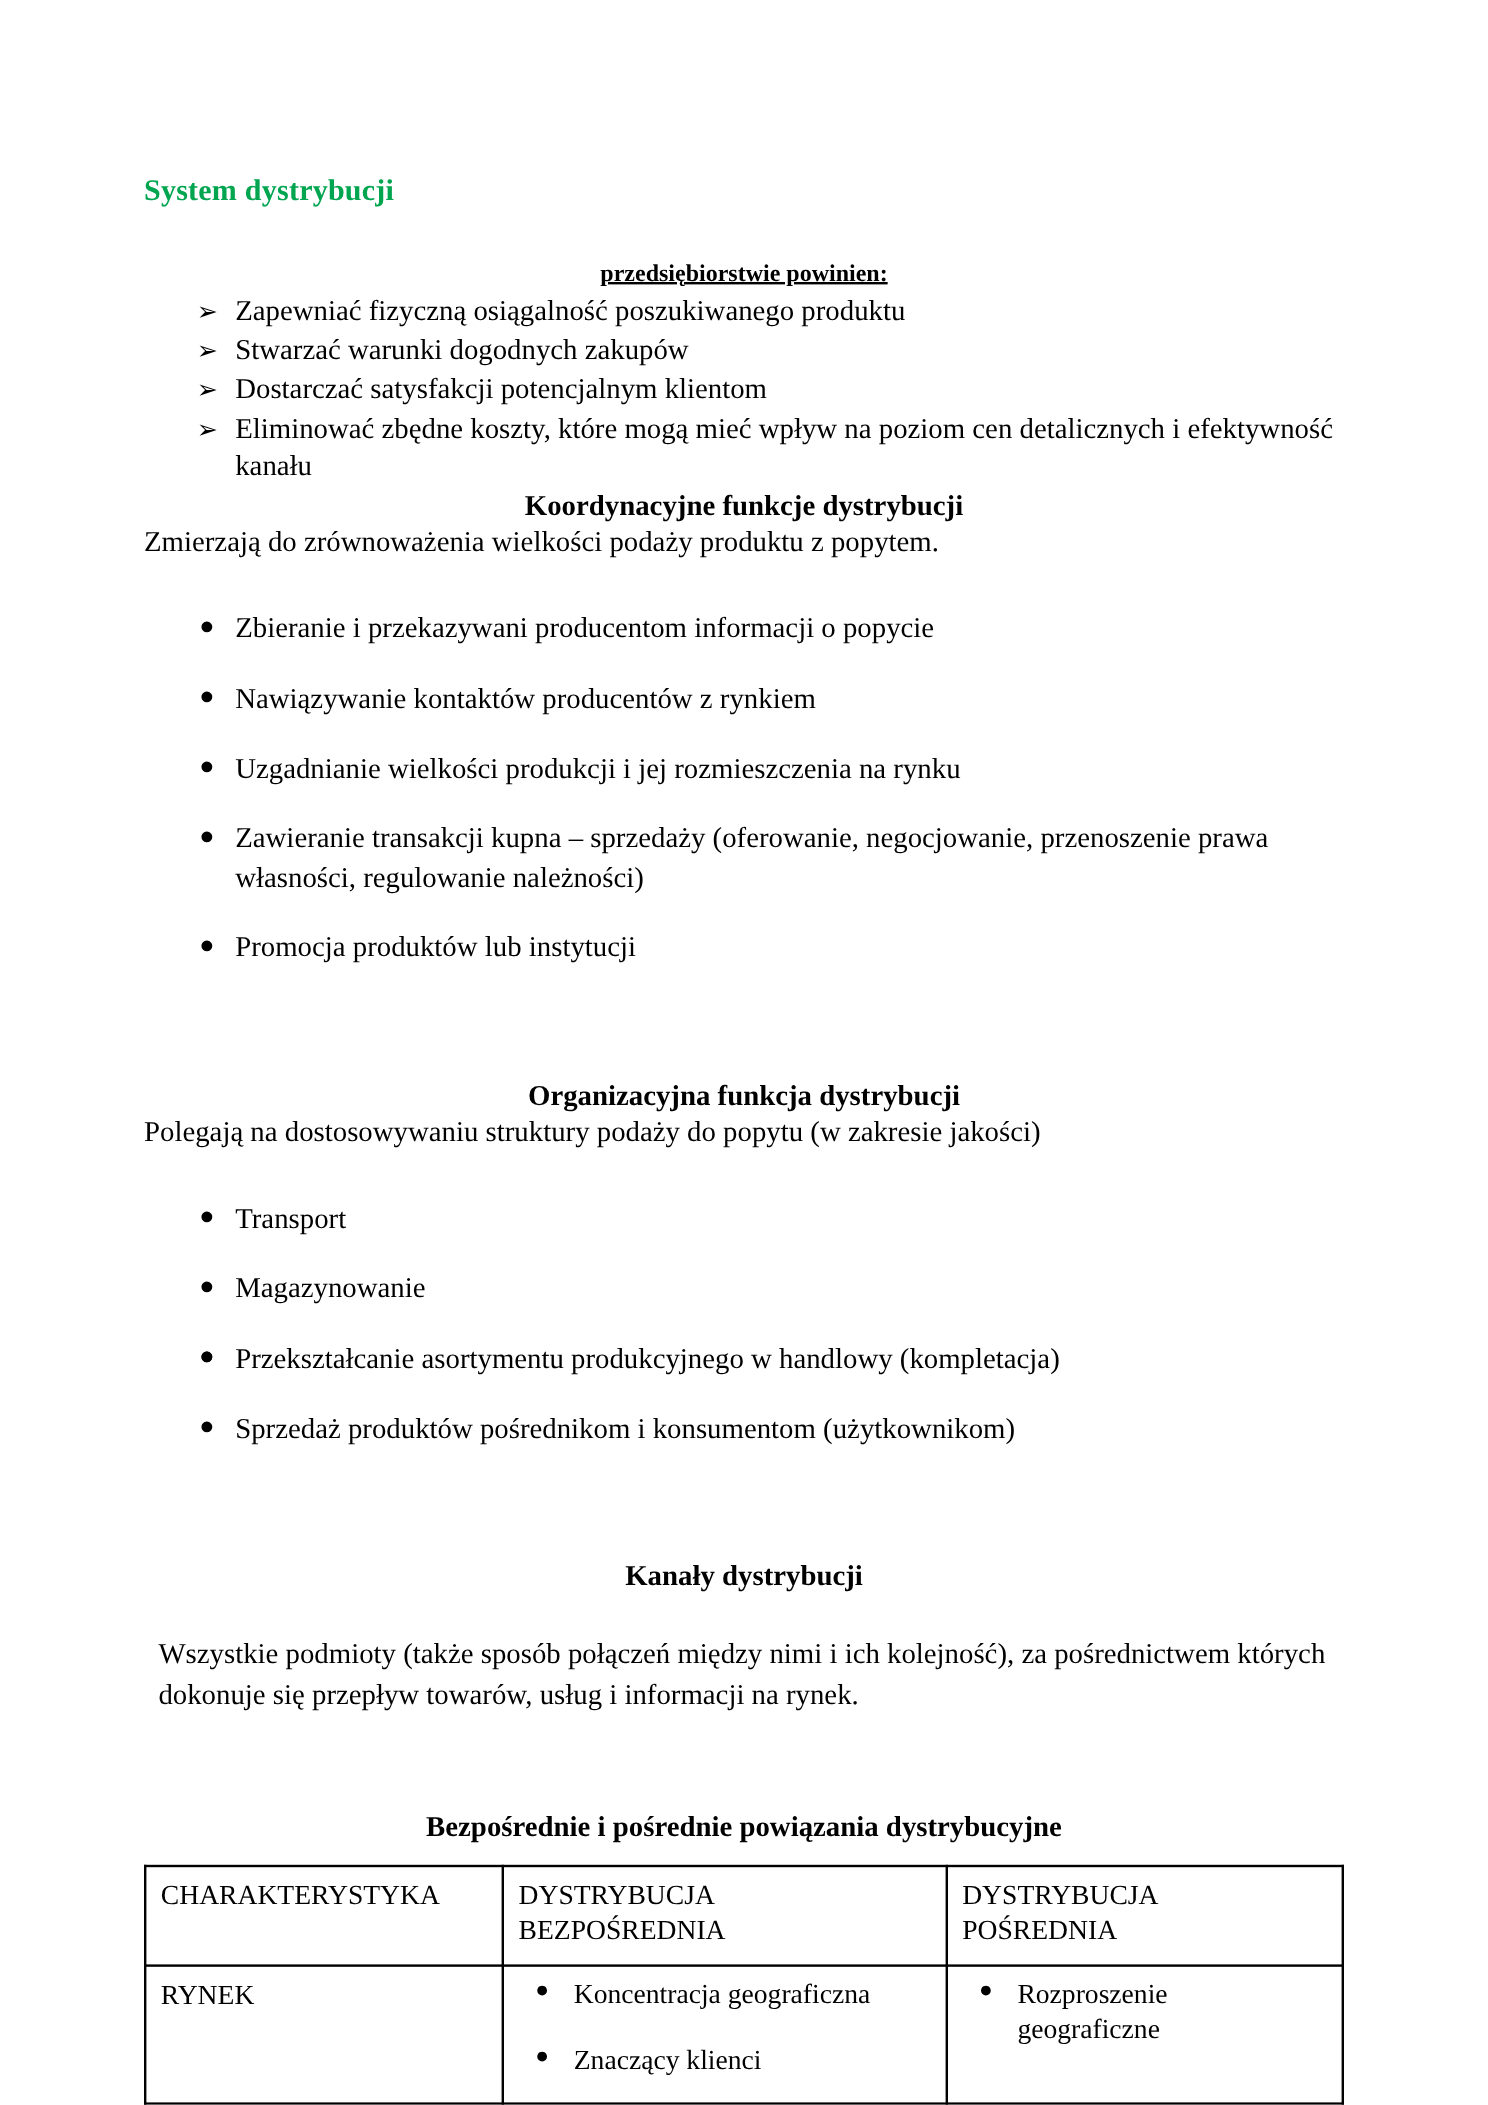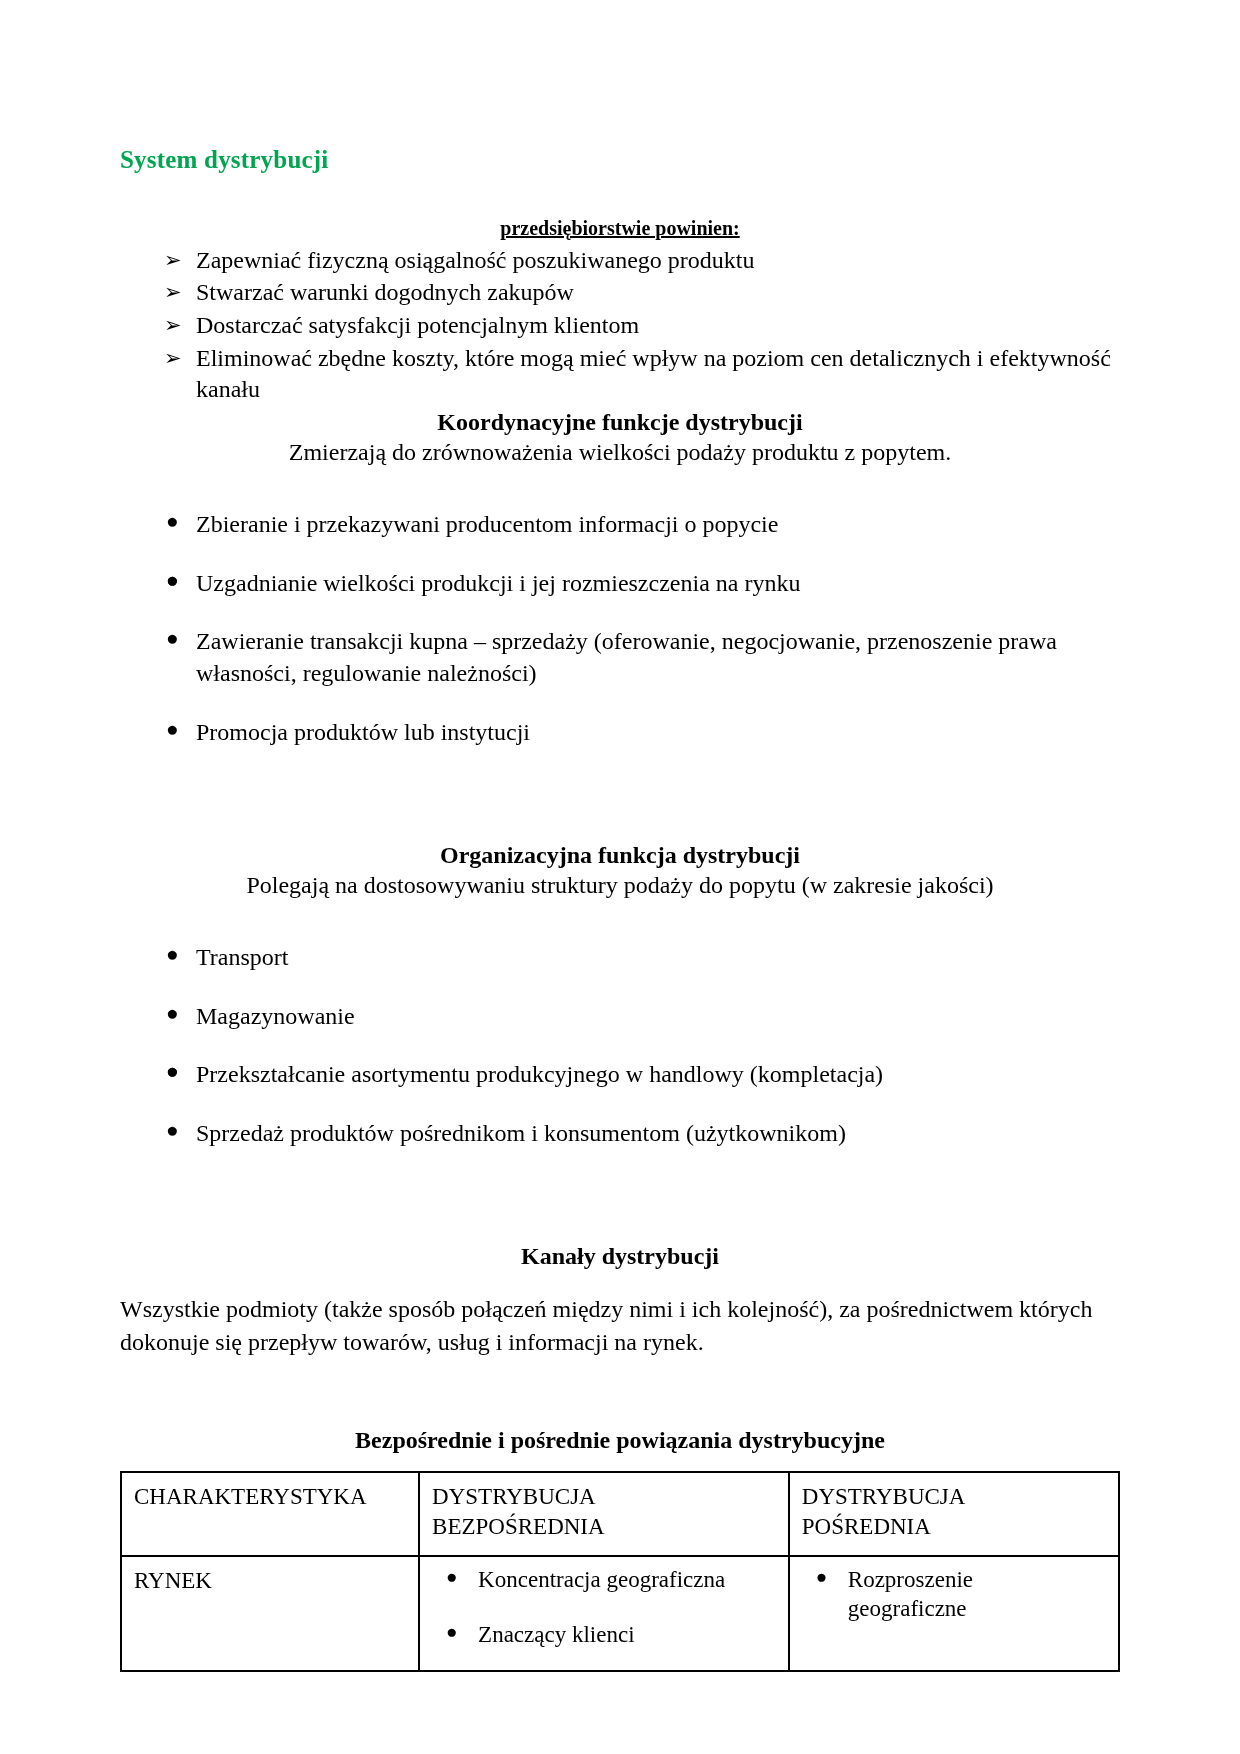--- a/index.html
+++ b/index.html
@@ -44,21 +44,21 @@
   .sub-heading {
     text-align: center;
     font-weight: bold;
     font-size: 20px;
     text-decoration: underline;
     margin-top: 40px;
     line-height: 1.3;
   }
 
   .center-line {
-    text-align: center;
+    text-align: left;
     font-size: 24px;
     line-height: 1.3;
   }
 
   .para {
     font-size: 24px;
     line-height: 1.38;
     text-align: left;
   }
 
@@ -180,20 +180,21 @@
 
   <div class="spacer-md"></div>
 
   <ul class="dot-list">
     <li>
       <span class="dot-glyph">●</span>
       <span>Zbieranie i przekazywani producentom informacji o popycie</span>
     </li>
     <li>
       <span class="dot-glyph">●</span>
+      <span>Nawiązywanie kontaktów producentów z rynkiem</span>
     </li>
     <li>
       <span class="dot-glyph">●</span>
       <span>Uzgadnianie wielkości produkcji i jej rozmieszczenia na rynku</span>
     </li>
     <li>
       <span class="dot-glyph">●</span>
       <span>Zawieranie transakcji kupna – sprzedaży (oferowanie, negocjowanie, przenoszenie prawa własności, regulowanie należności)</span>
     </li>
     <li>
@@ -230,21 +231,21 @@
       <span>Sprzedaż produktów pośrednikom i konsumentom (użytkownikom)</span>
     </li>
   </ul>
 
   <div class="spacer-lg"></div>
 
   <div class="green-heading">Kanały dystrybucji</div>
 
   <div class="spacer-sm"></div>
 
-  <p class="para" style="margin:0;">Wszystkie podmioty (także sposób połączeń między nimi i ich kolejność), za pośrednictwem których dokonuje się przepływ towarów, usług i informacji na rynek.</p>
+  <p class="para" style="margin:12px;">Wszystkie podmioty (także sposób połączeń między nimi i ich kolejność), za pośrednictwem których dokonuje się przepływ towarów, usług i informacji na rynek.</p>
 
   <div class="spacer-lg"></div>
 
   <div class="green-heading">Bezpośrednie i pośrednie powiązania dystrybucyjne</div>
 
   <table class="dist-table">
     <tbody>
       <tr>
         <td class="col-a">
           <span class="cell-line">CHARAKTERYSTYKA</span>

